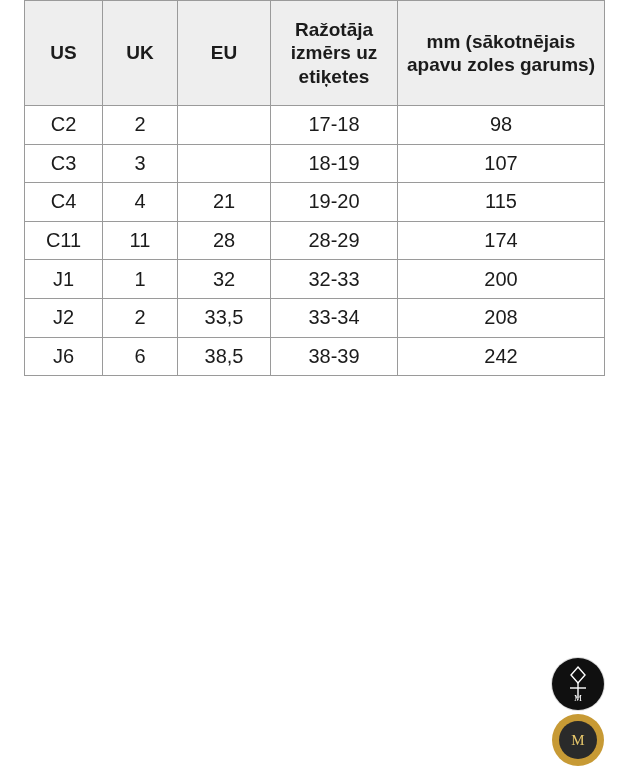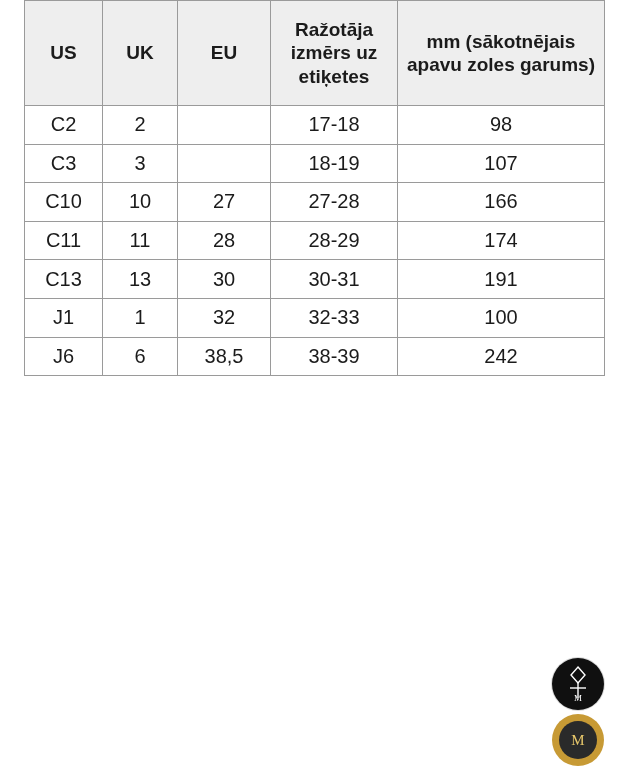--- a/index.html
+++ b/index.html
@@ -130,46 +130,46 @@
         <td>98</td>
       </tr>
       <tr>
         <td>C3</td>
         <td>3</td>
         <td></td>
         <td>18-19</td>
         <td>107</td>
       </tr>
       <tr>
-        <td>C10</td>
-        <td>10</td>
-        <td>27</td>
-        <td>27-28</td>
-        <td>166</td>
+        <td>C4</td>
+        <td>4</td>
+        <td>21</td>
+        <td>19-20</td>
+        <td>115</td>
       </tr>
       <tr>
         <td>C11</td>
         <td>11</td>
         <td>28</td>
         <td>28-29</td>
         <td>174</td>
       </tr>
       <tr>
-        <td>C13</td>
-        <td>13</td>
-        <td>30</td>
-        <td>30-31</td>
-        <td>191</td>
-      </tr>
-      <tr>
         <td>J1</td>
         <td>1</td>
         <td>32</td>
         <td>32-33</td>
-        <td>100</td>
+        <td>200</td>
+      </tr>
+      <tr>
+        <td>J2</td>
+        <td>2</td>
+        <td>33,5</td>
+        <td>33-34</td>
+        <td>208</td>
       </tr>
       <tr>
         <td>J6</td>
         <td>6</td>
         <td>38,5</td>
         <td>38-39</td>
         <td>242</td>
       </tr>
     </tbody>
   </table>

